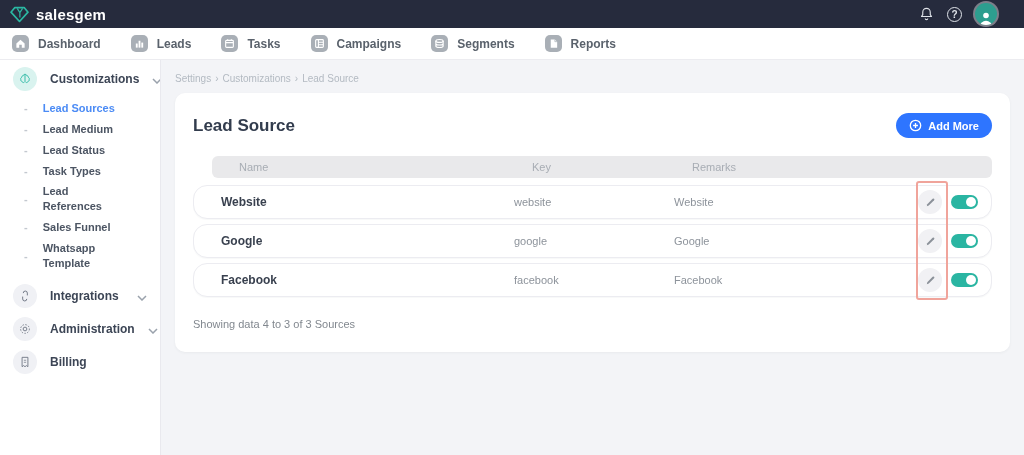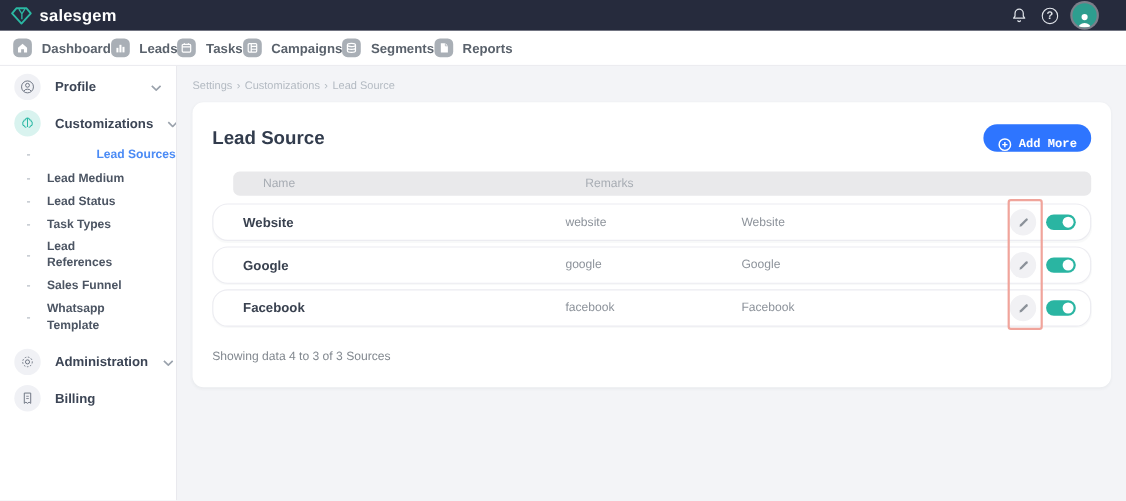--- a/index.html
+++ b/index.html
@@ -7,46 +7,46 @@
 
   
   .topbar { height:28px; background:#262b3d; display:flex; align-items:center; justify-content:space-between; padding:0 27px 0 10px; }
   .logo { display:flex; align-items:center; gap:7px; color:#ffffff; font-weight:bold; font-size:15px; letter-spacing:.2px; cursor:pointer; }
   .topbar-right { display:flex; align-items:center; gap:13px; }
   .tb-btn { display:flex; align-items:center; justify-content:center; cursor:pointer; }
   .help-circle { width:15px; height:15px; border:1.4px solid #dfe3e9; border-radius:50%; color:#dfe3e9; font-size:10px; font-weight:bold; display:flex; align-items:center; justify-content:center; }
   .avatar { width:22px; height:22px; border-radius:50%; background:#2d9e8f; display:flex; align-items:flex-end; justify-content:center; overflow:hidden; box-shadow:0 0 0 2px rgba(255,255,255,.4); }
 
   
-  .navbar { height:32px; background:#fff; border-bottom:1px solid #ececf0; display:flex; align-items:center; padding:0 12px; }
+  .navbar { height:32px; background:#fff; border-bottom:1px solid #ececf0; display:flex; align-items:center; padding:0 12px; gap:30px; }
   .nav-item { display:flex; align-items:center; gap:9px; font-size:12px; font-weight:600; color:#5a626c; cursor:pointer; }
   .nav-ico { width:17px; height:17px; border-radius:5px; background:#a9afb6; display:flex; align-items:center; justify-content:center; flex-shrink:0; }
 
   
   .frame { display:flex; height:395px; }
   .sidebar { width:161px; background:#fff; border-right:1px solid #e9e9ee; padding-top:2px; overflow:hidden; flex-shrink:0; }
   .side-item { display:flex; align-items:center; height:33px; padding:0 13px; gap:13px; cursor:pointer; }
   .side-ico { width:24px; height:24px; border-radius:50%; background:#f0f1f5; display:flex; align-items:center; justify-content:center; flex-shrink:0; }
   .side-ico.active { background:#d9f3ef; }
   .side-label { flex:1; font-size:12px; color:#3c4555; font-weight:600; }
   .submenu { padding:3px 0 6px 0; }
   .sub-item { display:flex; align-items:center; padding:3px 0 3px 24px; gap:15px; font-size:11px; font-weight:600; color:#4c5563; cursor:pointer; }
   .sub-dash { color:#c3c8cf; font-size:11px; }
   .sub-label { width:84px; line-height:1.35; }
-  .sub-item.active .sub-label { color:#4b8bf5;margin-left:45px; }
+  .sub-item.active .sub-label { color:#4b8bf5; }
 
   
   .content { flex:1; background:#f3f4f7; padding:10px 14px 0 14px; }
   .breadcrumb { text-align:left; font-size:10px; color:#b3bac2; margin:3px 2px 9px 0; }
   .breadcrumb .bc-link { cursor:pointer; }
   .breadcrumb .bc-sep { margin:0 4px; }
   .card { background:#fff; border-radius:10px; padding:16px 18px 22px 18px; box-shadow:0 1px 3px rgba(40,50,60,.05); }
   .card-head { display:flex; align-items:center; justify-content:space-between; margin:4px 0 18px 0; }
   .card-title { font-size:17px; font-weight:700; color:#323c4d; }
-  .add-btn { background:#2e75ff; color:#fff; border:none; border-radius:14px; height:25px; padding:0 13px; font-size:11px; font-weight:600; display:flex; align-items:flex-end; gap:6px; cursor:pointer; font-family:Liberation Mono, monospace; }
+  .add-btn { background:#2e75ff; color:#fff; border:none; border-radius:14px; height:25px; padding:0 13px; font-size:11px; font-weight:600; display:flex; align-items:center; gap:6px; cursor:pointer; font-family:Liberation Sans, sans-serif; }
 
   .thead { display:grid; grid-template-columns:293px 160px 1fr; background:#e9e9eb; border-radius:6px; height:22px; align-items:center; padding:0 14px 0 27px; font-size:11px; color:#a8adb4; margin-bottom:7px;margin-left:19px; }
   .rows { position:relative; }
   .trow { display:grid; grid-template-columns:293px 160px 1fr auto; align-items:center; background:#fff; border:1px solid #ececf1; border-radius:14px; height:34px; padding:0 13px 0 27px; margin-bottom:5px; box-shadow:0 1px 1px rgba(40,50,60,.03); }
   .cell-name { font-size:12px; font-weight:700; color:#39414f; }
   .cell-muted { font-size:11px; color:#8d939b; }
   .row-actions { display:flex; align-items:center; gap:9px; }
   .pencil-wrap { width:24px; height:24px; border-radius:50%; background:#f1f1f4; display:flex; align-items:center; justify-content:center; cursor:pointer; }
   .toggle { width:27px; height:14px; border-radius:8px; background:#2ab5a2; position:relative; cursor:pointer; }
   .toggle::after { content:""; position:absolute; right:2px; top:2px; width:10px; height:10px; border-radius:50%; background:#fff; }
@@ -138,33 +138,20 @@
         </svg>
       </span>
     <span>Reports</span>
   </div>
 </div>
 
 <div class="frame">
 
   <aside class="sidebar">
 
-    <div class="side-item">
-      <span class="side-ico">
-          <svg width="14" height="14" viewBox="0 0 24 24" fill="none" stroke="#6b7280" stroke-width="1.5">
-            <circle cx="12" cy="12" r="9.3"></circle>
-            <circle cx="12" cy="9.5" r="3"></circle>
-            <path d="M6.5 18.5 a6 5 0 0 1 11 0"></path>
-          </svg>
-        </span>
-      <span class="side-label">Profile</span>
-      <span><svg width="10" height="6" viewBox="0 0 10 6">
-            <path d="M1 1 L5 5 L9 1" stroke="#9aa2ac" stroke-width="1.5" fill="none"></path>
-          </svg></span>
-    </div>
 
 
     <div class="side-item">
       <span class="side-ico active">
           <svg width="14" height="14" viewBox="0 0 24 24" fill="none" stroke="#2ab8a4" stroke-width="1.6">
             <path d="M12 4 c-2 0 -3 1.2 -3 2.5 c-1.8 0 -3 1.3 -3 3 c-1.2 .5 -1.8 1.8 -1.2 3.2 c-.5 1.5 .4 3 2 3.3 c.3 1.6 1.8 2.5 3.4 2 M12 4 c2 0 3 1.2 3 2.5 c1.8 0 3 1.3 3 3 c1.2 .5 1.8 1.8 1.2 3.2 c.5 1.5 -.4 3 -2 3.3 c-.3 1.6 -1.8 2.5 -3.4 2 M12 4 v14"></path>
           </svg>
         </span>
       <span class="side-label">Customizations</span>
       <span><svg width="10" height="6" viewBox="0 0 10 6">
@@ -196,20 +183,31 @@
       <div class="sub-item">
         <span class="sub-dash">-</span>
         <span class="sub-label">Sales Funnel</span>
       </div>
       <div class="sub-item">
         <span class="sub-dash">-</span>
         <span class="sub-label">Whatsapp Template</span>
       </div>
     </div>
 
+    <div class="side-item">
+      <span class="side-ico">
+          <svg width="14" height="14" viewBox="0 0 24 24" fill="none" stroke="#6b7280" stroke-width="1.6">
+            <path d="M9 7 a3.5 3.5 0 1 1 7 0 v4 M15 17 a3.5 3.5 0 1 1 -7 0 v-4"></path>
+          </svg>
+        </span>
+      <span class="side-label">Integrations</span>
+      <span><svg width="10" height="6" viewBox="0 0 10 6">
+            <path d="M1 1 L5 5 L9 1" stroke="#9aa2ac" stroke-width="1.5" fill="none"></path>
+          </svg></span>
+    </div>
 
 
     <div class="side-item">
       <span class="side-ico">
           <svg width="14" height="14" viewBox="0 0 24 24" fill="none" stroke="#6b7280" stroke-width="1.5">
             <circle cx="12" cy="12" r="3.2"></circle>
             <circle cx="12" cy="12" r="7.5" stroke-dasharray="2.5 2.5"></circle>
           </svg>
         </span>
       <span class="side-label">Administration</span>
@@ -246,20 +244,21 @@
                 <circle cx="7" cy="7" r="5.6"></circle>
                 <path d="M7 4.4 V9.6 M4.4 7 H9.6"></path>
               </svg>
             </span>
           <span>Add More</span>
         </button>
       </div>
 
       <div class="thead">
         <span>Name</span>
+        <span>Key</span>
         <span>Remarks</span>
       </div>
 
       <div class="rows">
 
         <div class="trow">
           <span class="cell-name">Website</span>
           <span class="cell-muted">website</span>
           <span class="cell-muted">Website</span>
           <span class="row-actions">

